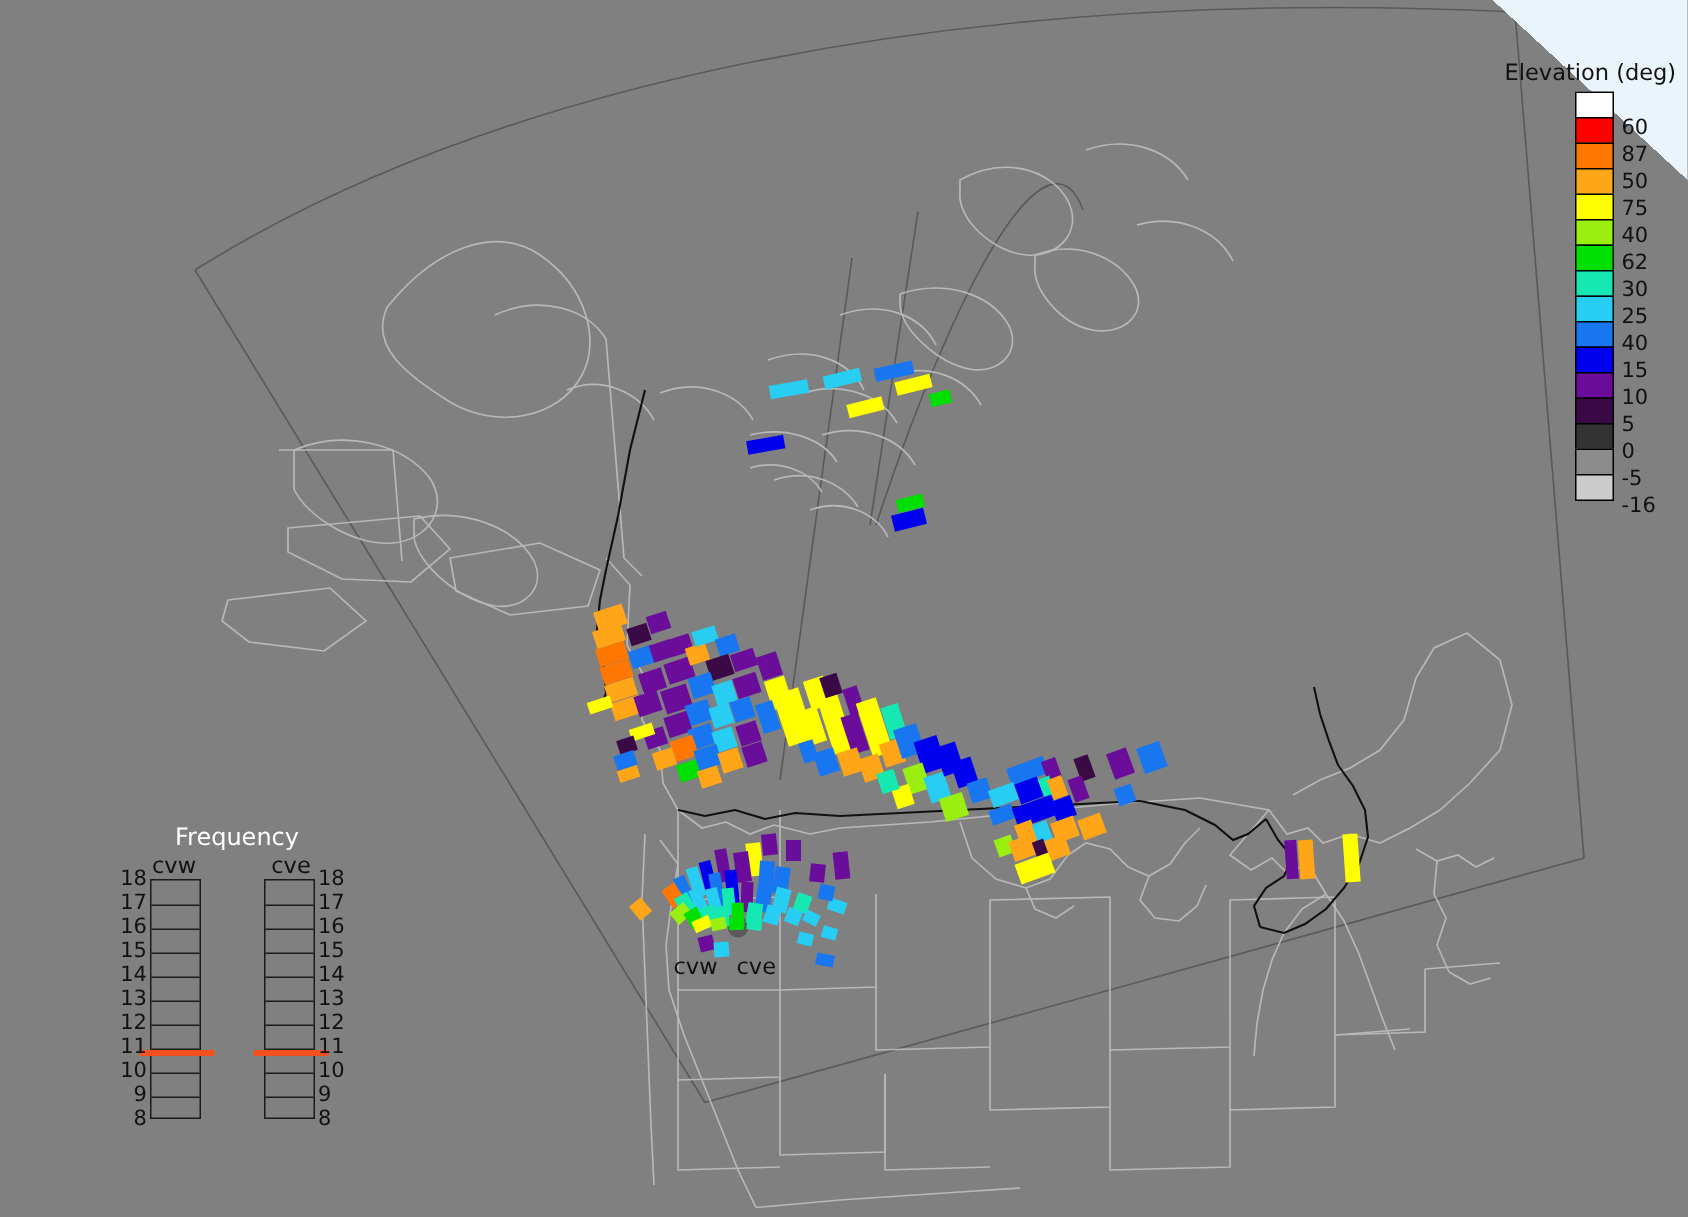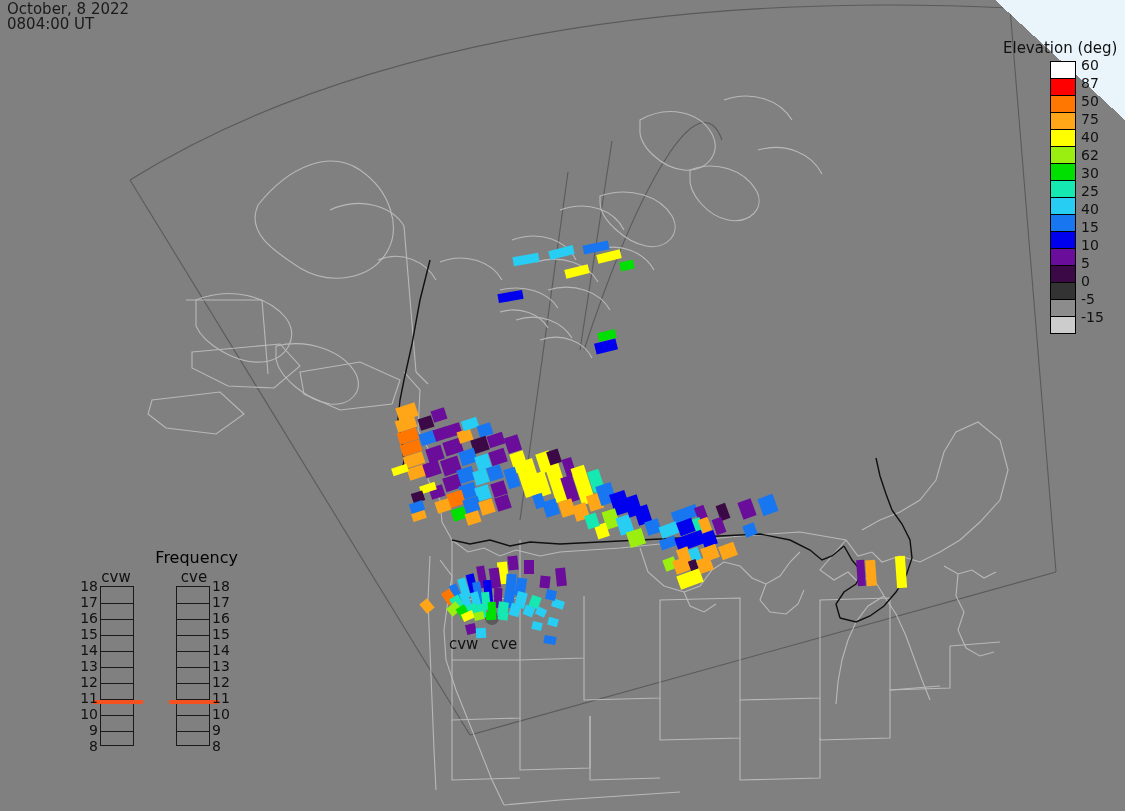--- a/index.html
+++ b/index.html
@@ -16,27 +16,27 @@
       line-height:15px;letter-spacing:0px;}
   .timestamp div{white-space:pre;}
 
   
   #mapsvg{position:absolute;left:0;top:0;}
 
   
   .cbar{position:absolute;left:1050px;top:61px;width:26px;}
   .cbar-title{position:absolute;left:1003px;top:39px;color:#111;font-size:15px;white-space:nowrap;}
   .cbar-sw{width:26px;height:18px;border:1px solid #000;margin-bottom:-1px;box-sizing:border-box;}
-  .cbar-labels{position:absolute;left:1081px;top:47px;width:40px;}
+  .cbar-labels{position:absolute;left:1081px;top:67px;width:40px;}
   .cbar-lab{height:18px;line-height:18px;font-size:14px;color:#111;text-align:left;
       transform:translateY(9px);}
 
   
   .freq{position:absolute;left:78px;top:548px;width:160px;}
-  .freq-title{text-align:right;font-size:16px;color:#000000;margin-bottom:1px;}
+  .freq-title{text-align:center;font-size:16px;color:#ffffff;margin-bottom:1px;}
   .freq-cols{position:relative;height:200px;}
   .fcol{position:absolute;top:0;width:60px;}
   .fcol.w{left:8px;}
   .fcol.e{left:86px;}
   .fcol-head{text-align:center;font-size:15px;color:#111;height:18px;line-height:18px;}
   .fbox{position:relative;width:34px;height:160px;border:1px solid #1a1a1a;box-sizing:border-box;background:transparent;}
   .fcol.w .fbox{margin-left:14px;}
   .fcol.e .fbox{margin-left:12px;}
   .ftick{position:absolute;left:0;width:100%;height:0;border-top:1px solid #1a1a1a;}
   .fmark{position:absolute;height:4px;background:#f4511e;left:-8px;width:50px;}
@@ -296,24 +296,20 @@
       <div style="position: absolute; left: 532px; top: 622px; width: 10px; height: 8px; background: rgb(39, 205, 242); transform: rotate(14deg);"></div>
       <div style="position: absolute; left: 466px; top: 624px; width: 10px; height: 10px; background: rgb(106, 13, 154); transform: rotate(-14deg);"></div>
       <div style="position: absolute; left: 476px; top: 628px; width: 10px; height: 10px; background: rgb(39, 205, 242); transform: rotate(-4deg);"></div>
       <div style="position: absolute; left: 548px; top: 618px; width: 10px; height: 8px; background: rgb(39, 205, 242); transform: rotate(16deg);"></div>
       <div style="position: absolute; left: 544px; top: 636px; width: 12px; height: 8px; background: rgb(24, 119, 240); transform: rotate(10deg);"></div>
       <div style="position: absolute; left: 422px; top: 600px; width: 10px; height: 12px; background: rgb(255, 165, 24); transform: rotate(-40deg);"></div>
     </div>
 
   <div class="corner-wedge"></div>
 
-  <div class="timestamp">
-    <div>October, 8 2022</div>
-    <div>0804:00 UT</div>
-  </div>
 
   <div class="cbar-title">Elevation (deg)</div>
   <div class="cbar" id="cbar">
       <div class="cbar-sw" style="background: rgb(255, 255, 255);"></div>
       <div class="cbar-sw" style="background: rgb(254, 0, 0);"></div>
       <div class="cbar-sw" style="background: rgb(255, 119, 0);"></div>
       <div class="cbar-sw" style="background: rgb(255, 165, 24);"></div>
       <div class="cbar-sw" style="background: rgb(255, 255, 0);"></div>
       <div class="cbar-sw" style="background: rgb(154, 238, 16);"></div>
       <div class="cbar-sw" style="background: rgb(0, 224, 0);"></div>
@@ -335,21 +331,21 @@
       <div class="cbar-lab">40</div>
       <div class="cbar-lab">62</div>
       <div class="cbar-lab">30</div>
       <div class="cbar-lab">25</div>
       <div class="cbar-lab">40</div>
       <div class="cbar-lab">15</div>
       <div class="cbar-lab">10</div>
       <div class="cbar-lab">5</div>
       <div class="cbar-lab">0</div>
       <div class="cbar-lab">-5</div>
-      <div class="cbar-lab">-15</div>
+      <div class="cbar-lab">-16</div>
     </div>
 
   <div class="freq">
     <div class="freq-title">Frequency</div>
     <div class="freq-cols" id="freqcols">
         <div class="fcol w">
           <div class="fcol-head">cvw</div>
           <div class="fbox">
             <div class="ftick" style="top: 144px;"></div>
             <div class="ftick" style="top: 128px;"></div>

